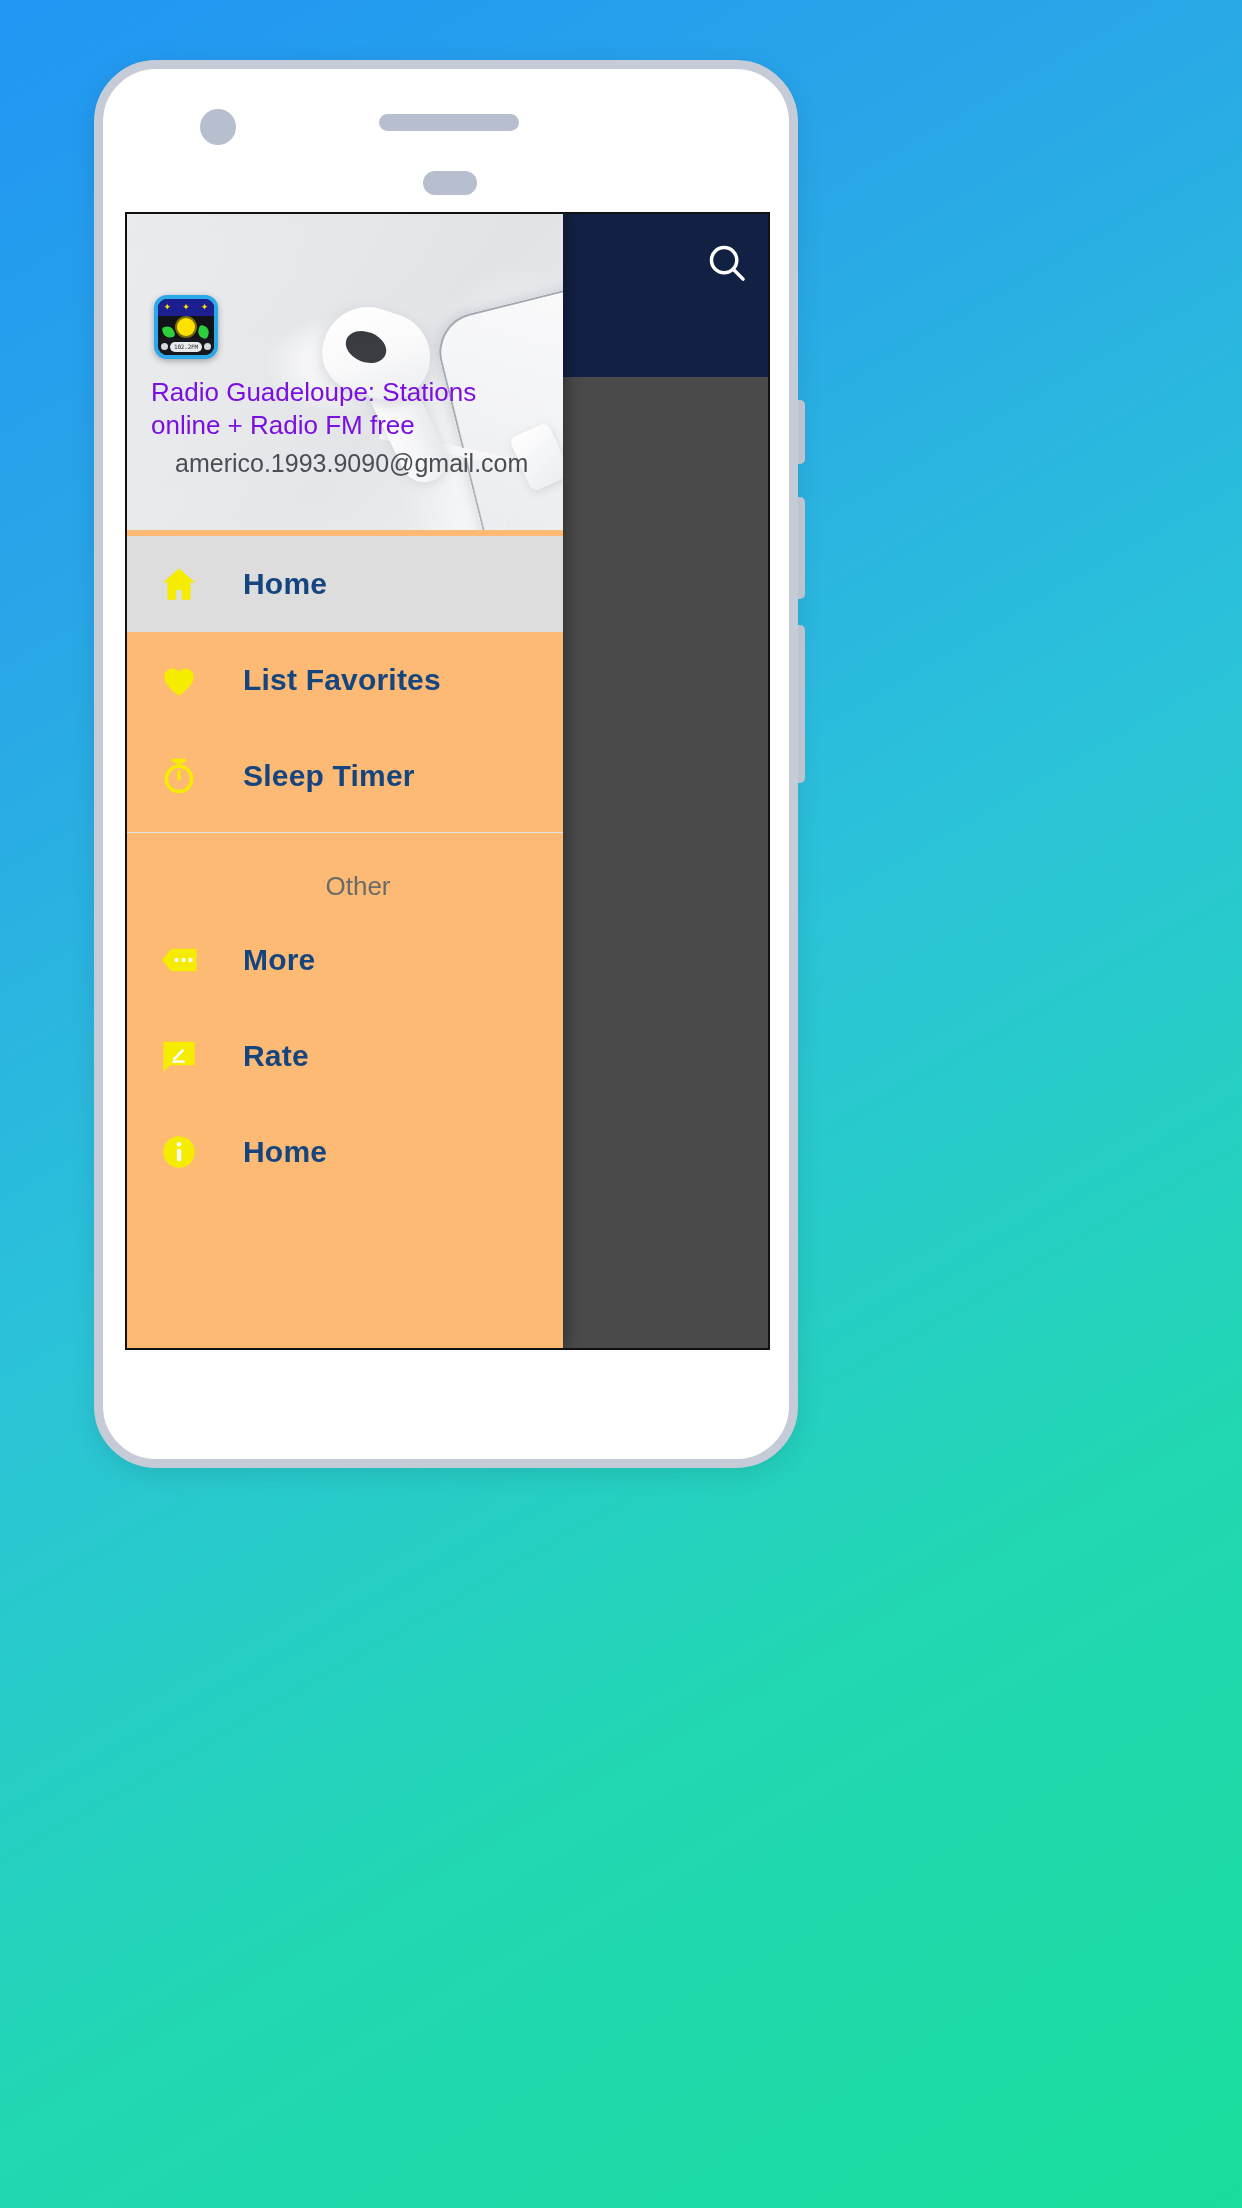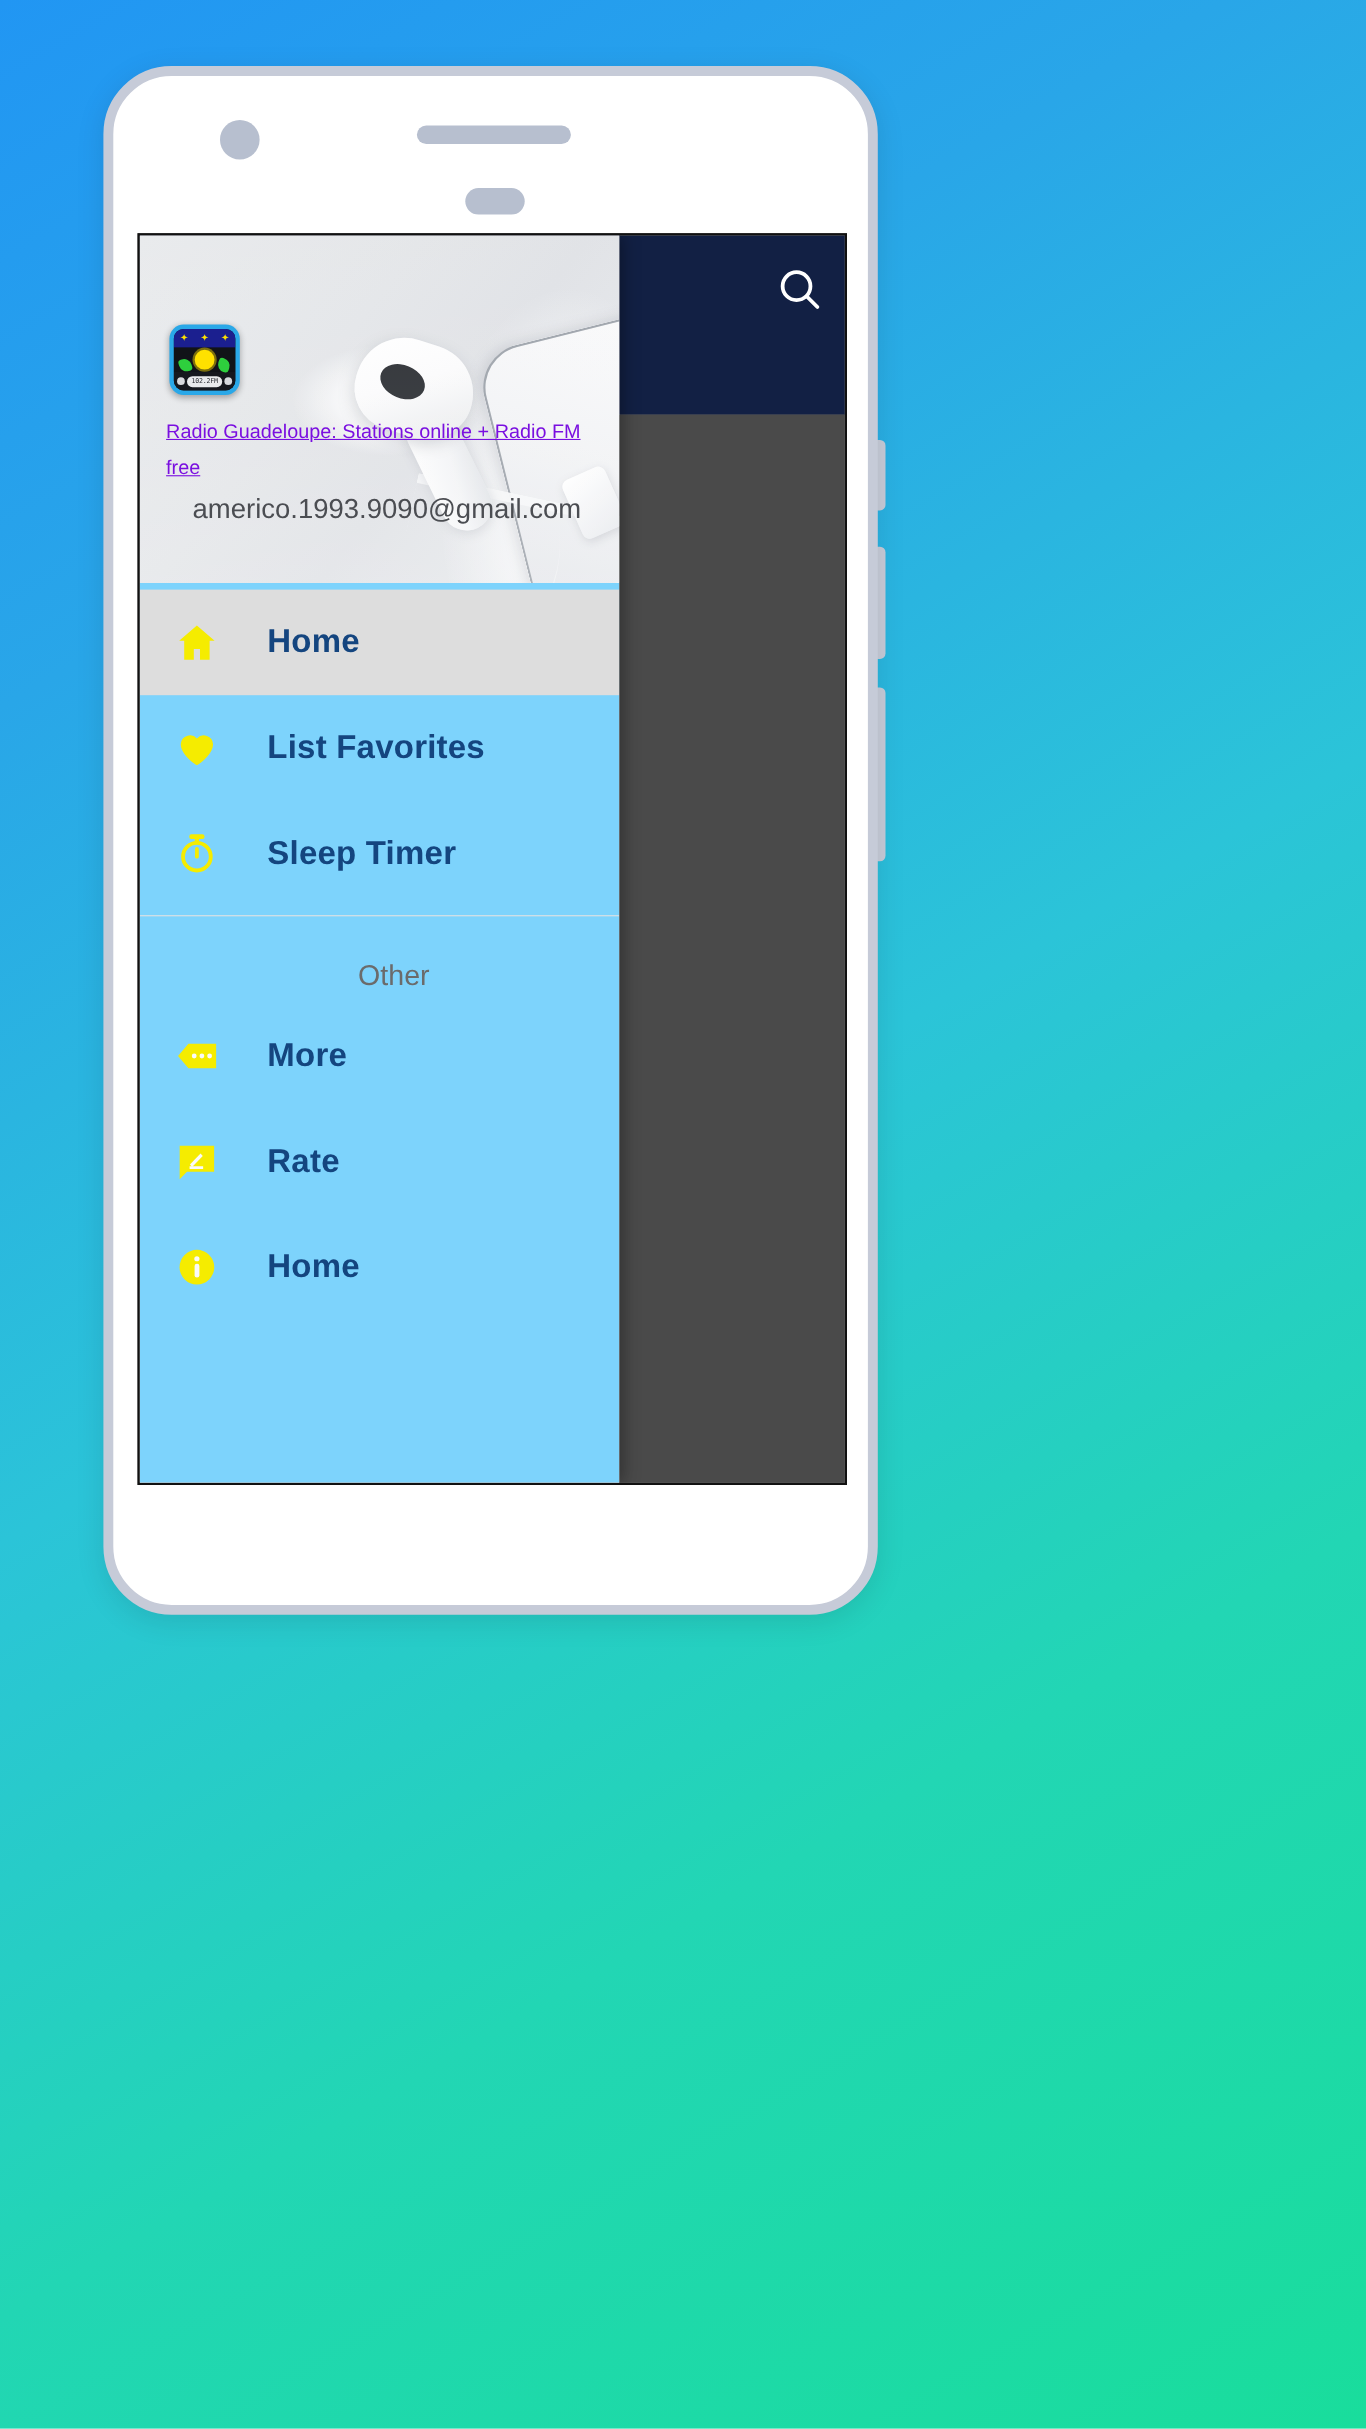--- a/index.html
+++ b/index.html
@@ -297,39 +297,38 @@
     line-height: 10px;
     letter-spacing: -0.2px;
   }
 
   
   #account-title {
     position: absolute;
     left: 24px; top: 162px;
     width: 380px;
     color: #7a0fe0;
-    font-size: 18px;
+    font-size: 26px;
     line-height: 33px;
     font-weight: 400;
-    text-decoration: underline;
   }
   #account-email {
     position: absolute;
     left: 24px; top: 235px;
     width: 390px;
     color: #4b4d52;
     font-size: 25px;
     font-weight: 400;
     margin-left: 24px;
   }
 
   
   #drawer-list {
     flex: 1;
-    background: #7dd3fc;
+    background: #fdba74;
     padding-top: 6px;
     overflow: hidden;
   }
   .nav-item {
     display: flex;
     align-items: center;
     height: 96px;
     padding-left: 26px;
     box-sizing: border-box;
     cursor: pointer;

